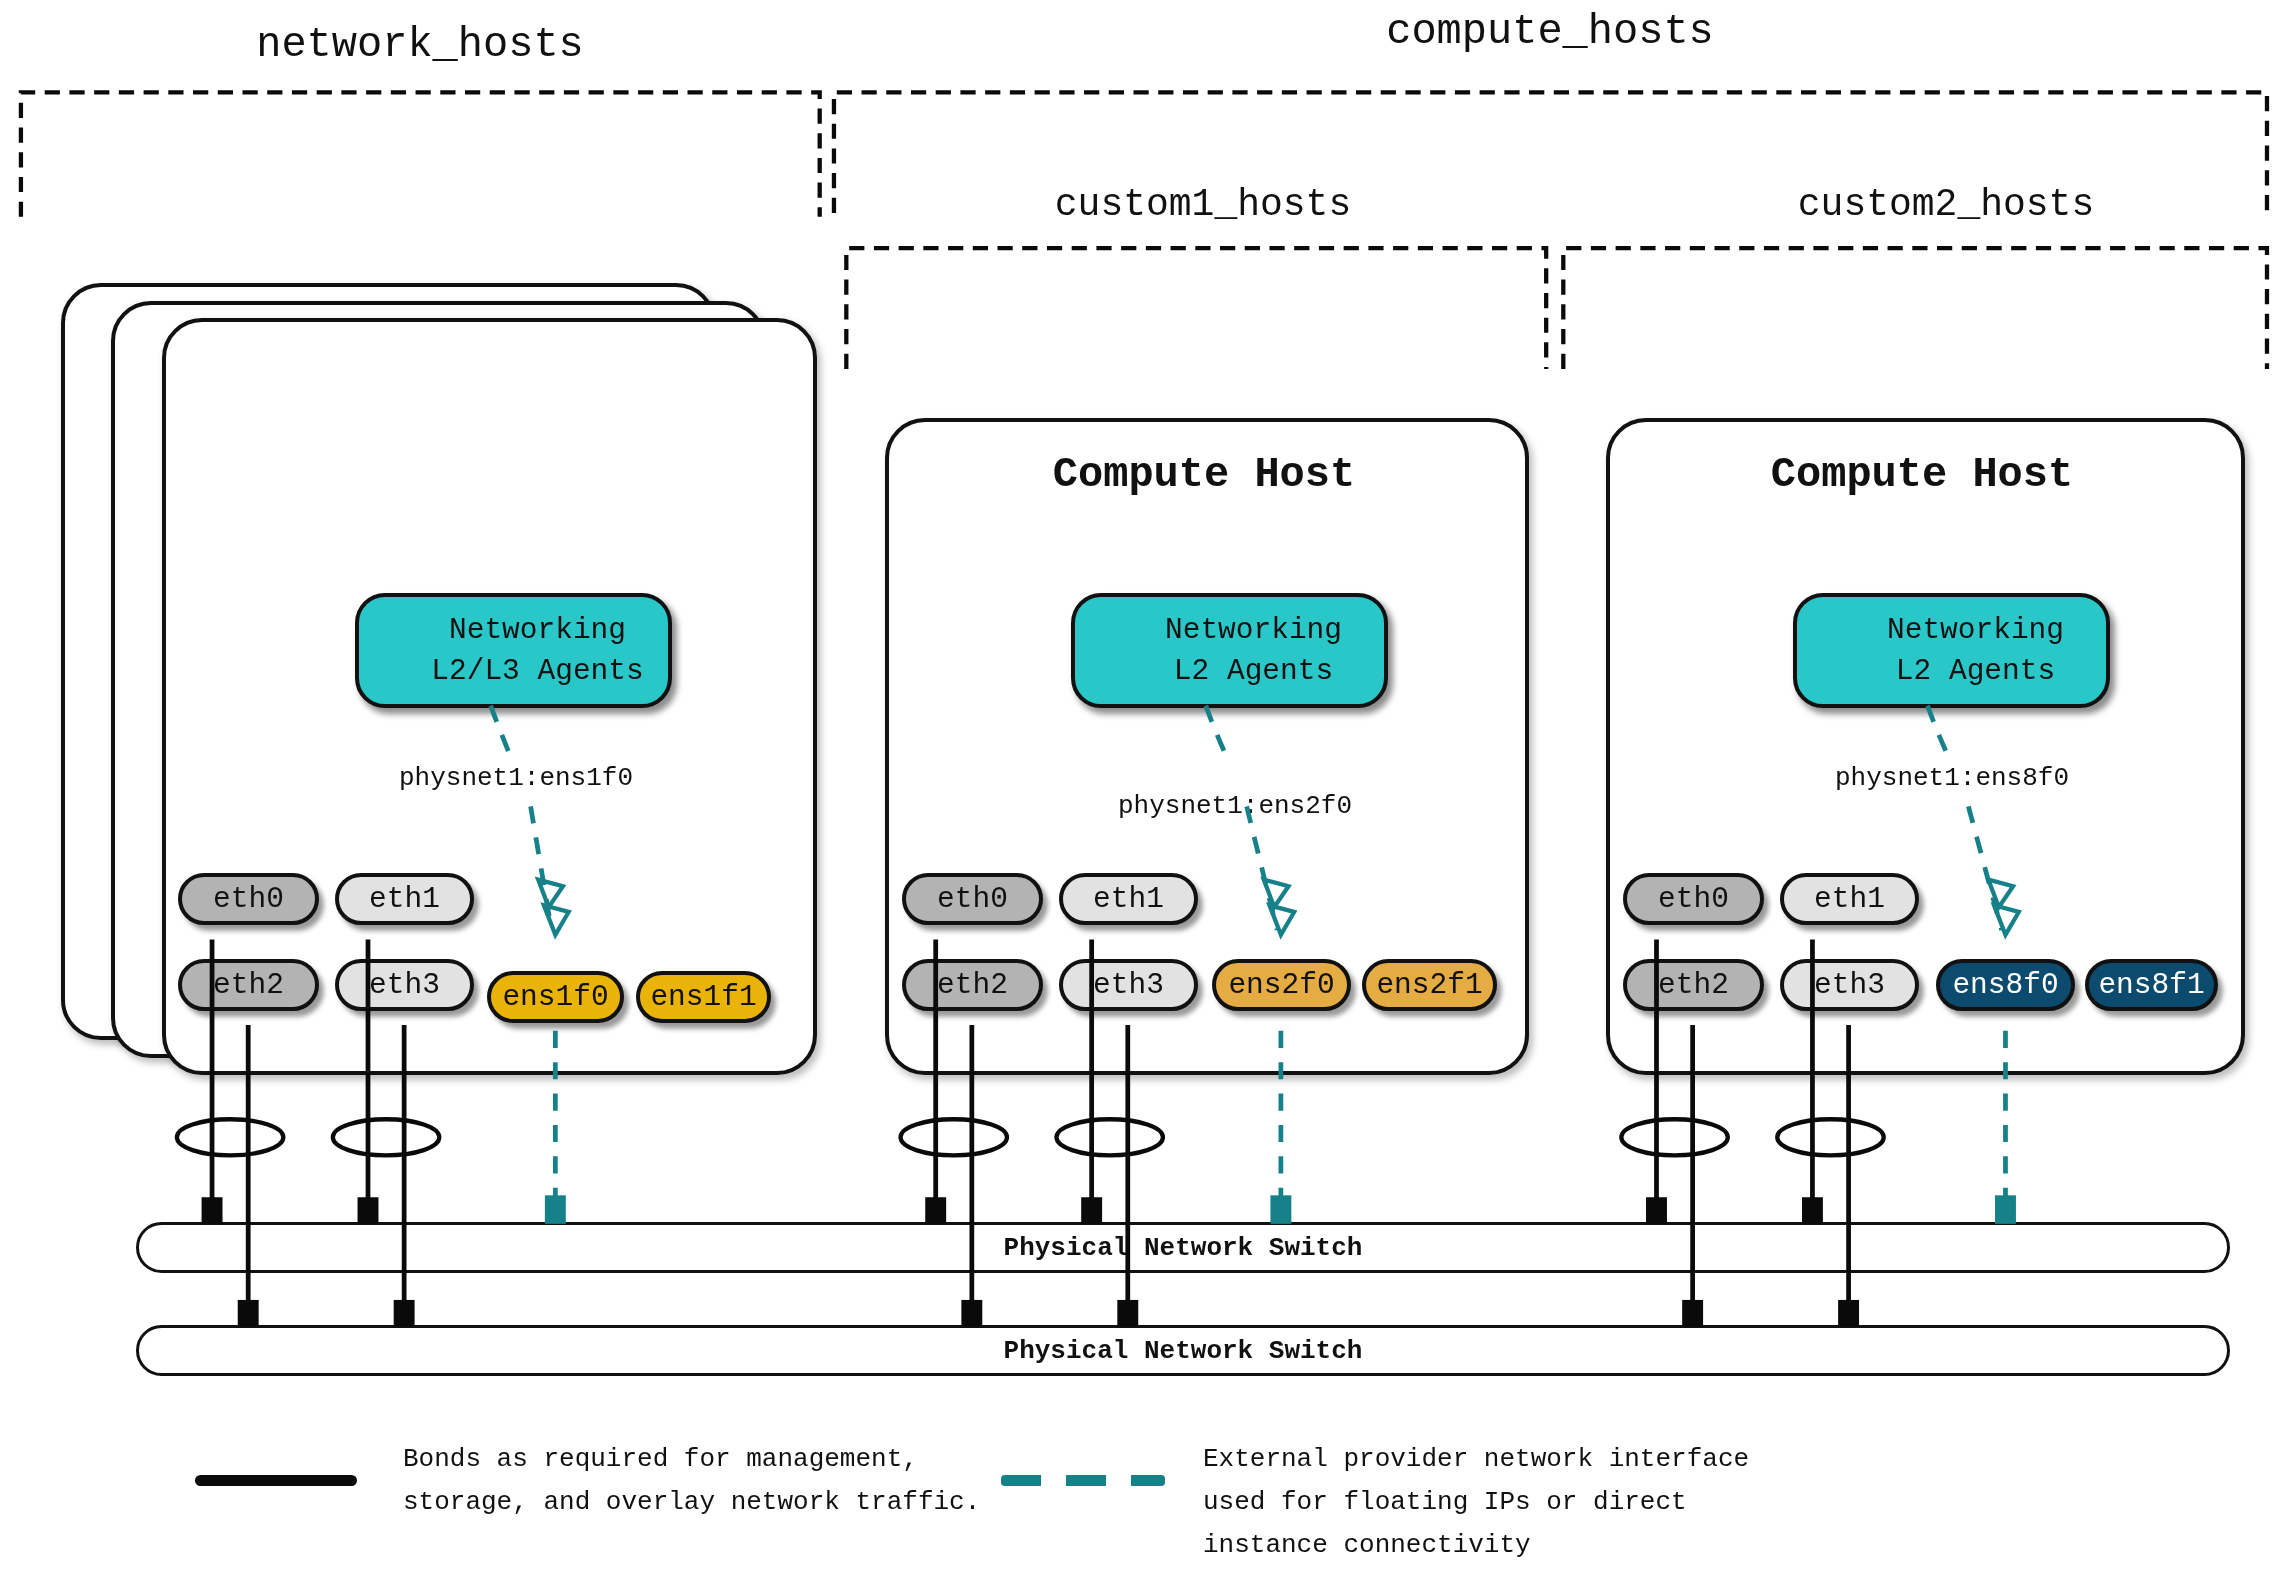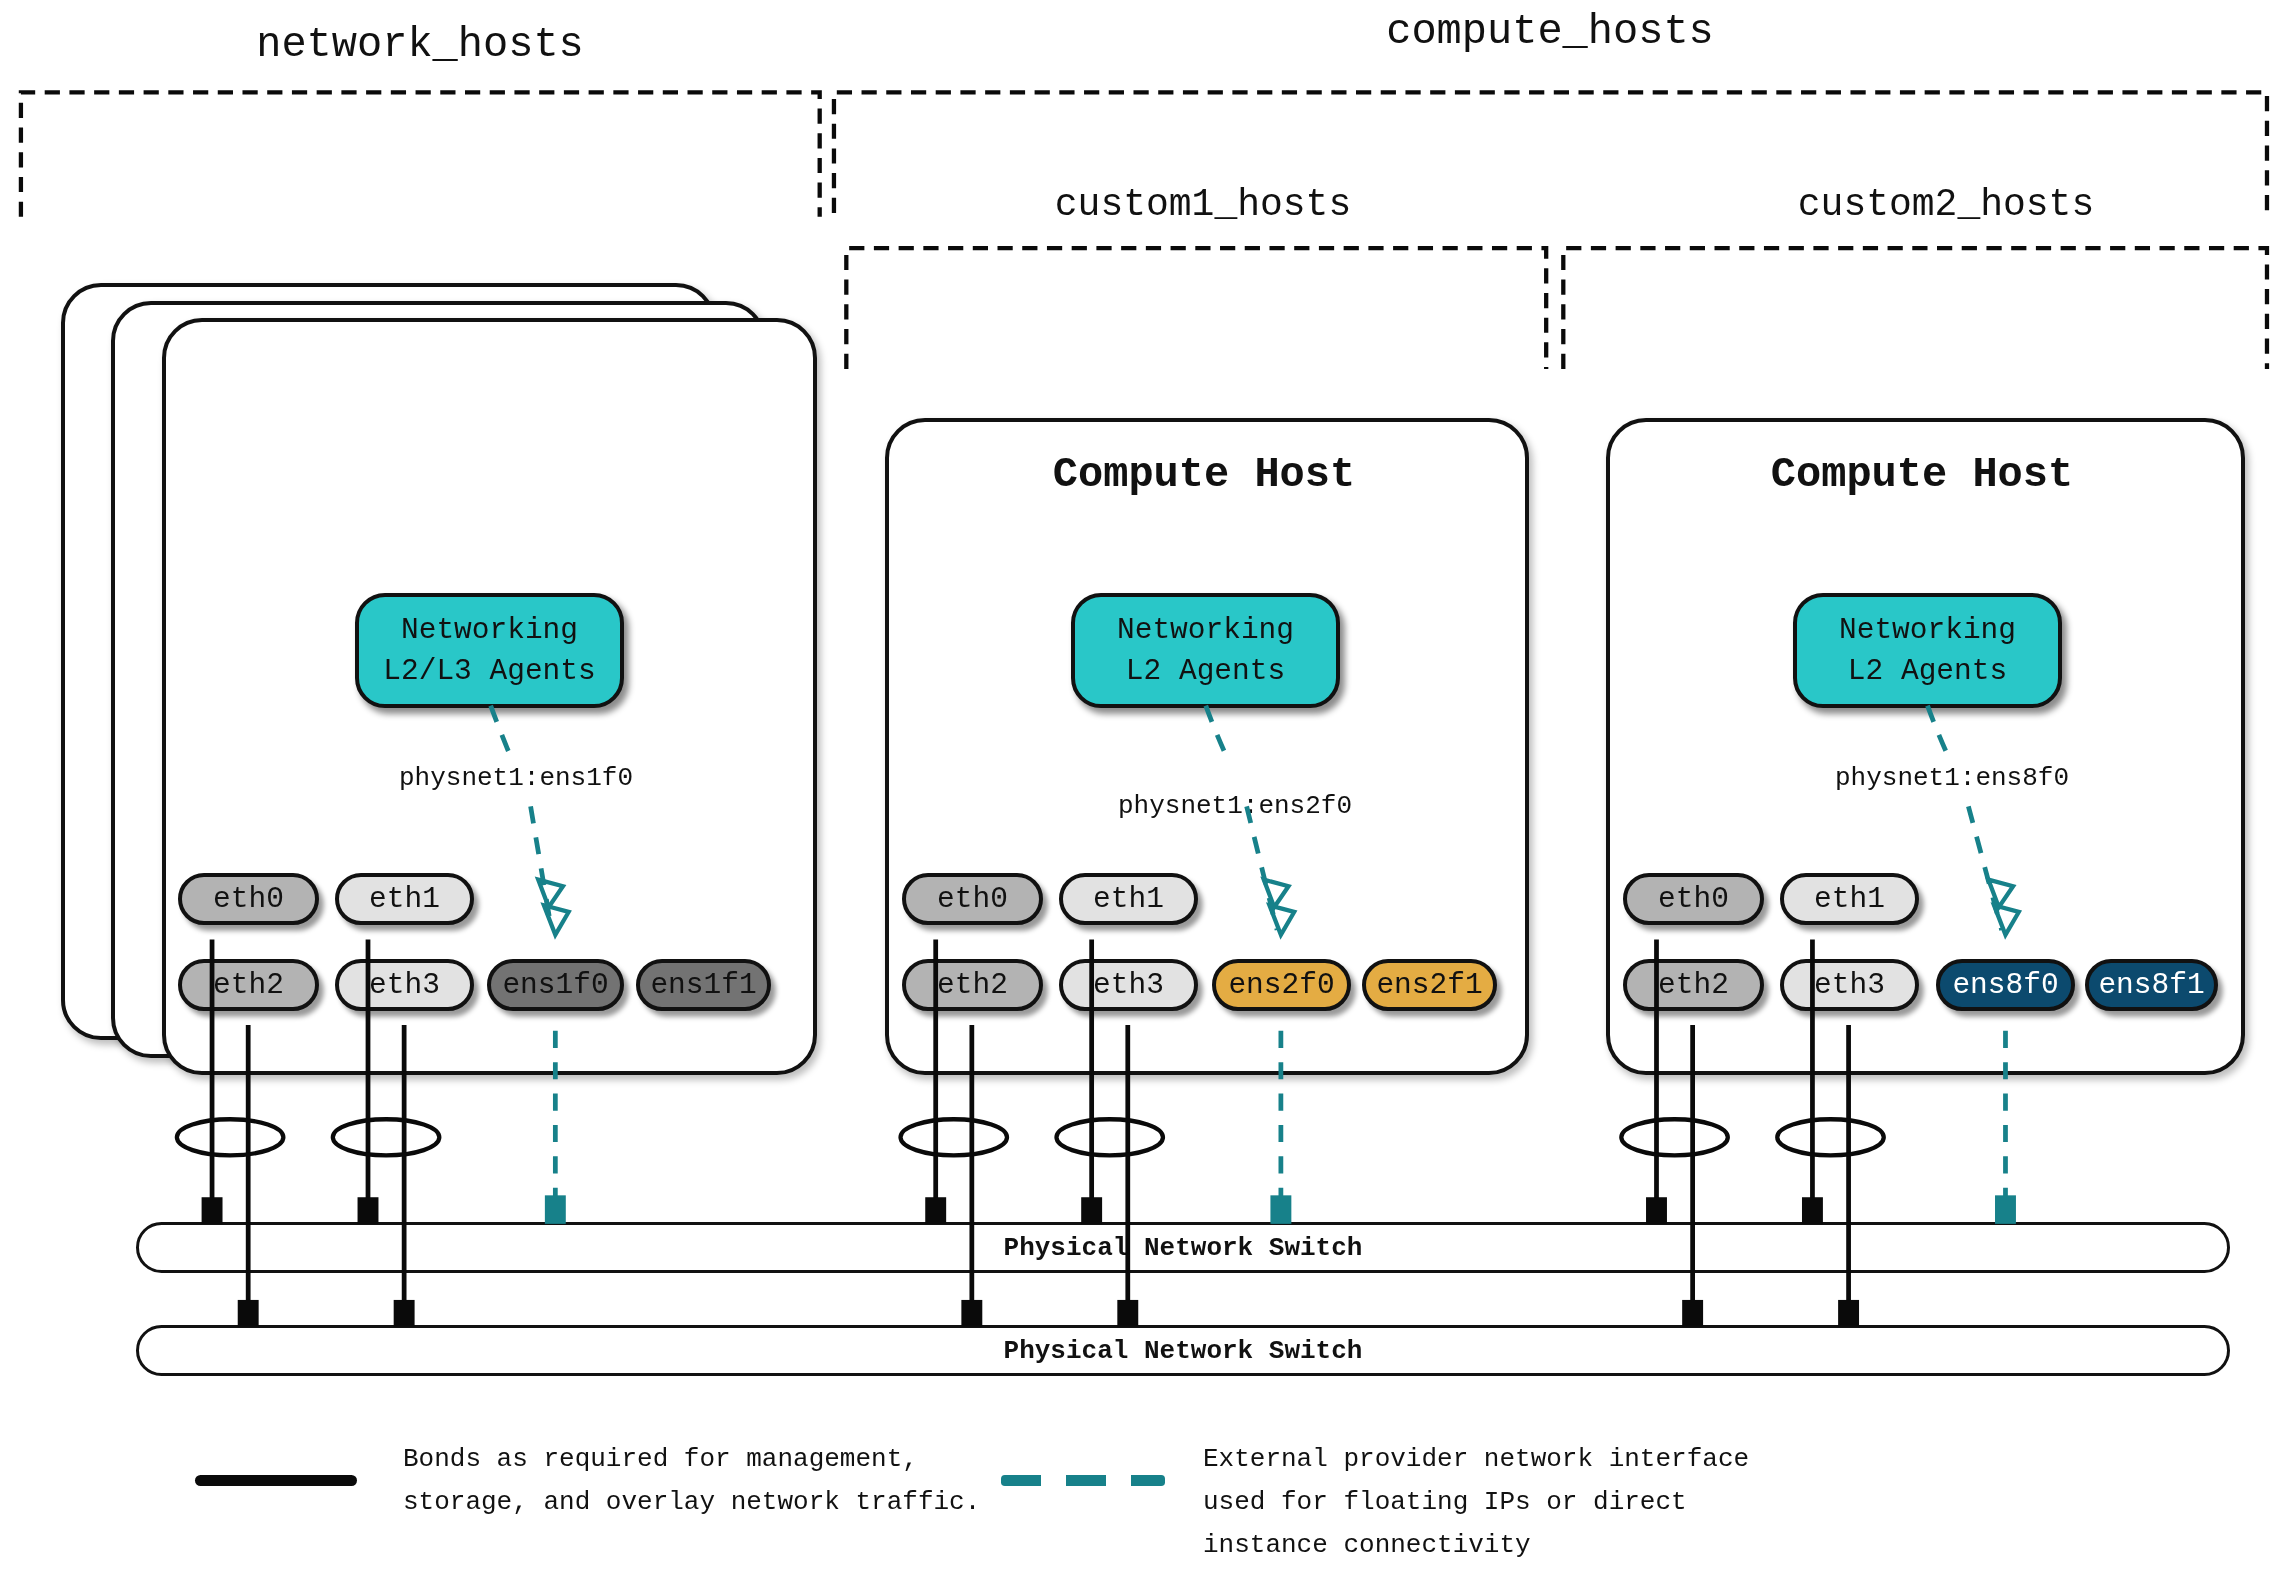--- a/index.html
+++ b/index.html
@@ -17,34 +17,34 @@
     box-shadow:3.8px 4.8px 7.6px rgba(0,0,0,0.25);
   }
   .host-title{
     position:absolute;transform:translateX(-50%);text-align:center;
     font-size:42px;font-weight:bold;line-height:61px;color:#111;white-space:nowrap;
   }
   .agent-box{
     position:absolute;width:261px;height:107px;border:4.8px solid #111;border-radius:30px;
     background:#29C7C8;box-shadow:4.8px 5.7px 6.7px rgba(0,0,0,0.45);
     display:flex;flex-direction:column;align-items:center;justify-content:center;
-    font-size:29.5px;line-height:41px;color:#111;text-align:center;
+    font-size:29.5px;line-height:41px;color:#111;text-align:center;padding-left:48px;
   }
   .physnet-label{
     position:absolute;transform:translateX(-50%);font-size:26px;color:#111;white-space:nowrap;
   }
   .nic{
     position:absolute;height:52px;border:4.8px solid #111;border-radius:38px;
     box-shadow:4.8px 5.7px 5.7px rgba(0,0,0,0.40);
     display:flex;align-items:center;justify-content:center;
     font-size:29.5px;color:#111;box-sizing:border-box;
   }
   .nic.gray-dark{background:#B3B3B3;}
   .nic.gray-light{background:#E2E2E2;}
-  .nic.pink{background:#737373;}
+  .nic.pink{background:#eab308;margin-top:12px;}
   .nic.gold{background:#E4AC43;}
   .nic.purple{background:#0c4a6e;color:#ffffff;}
   .switch{
     position:absolute;left:136px;width:2094px;height:51px;background:#ffffff;
     border:3.8px solid #111;border-radius:27.6px;box-sizing:border-box;
     display:flex;align-items:center;justify-content:center;
     font-size:26px;font-weight:bold;color:#111;
   }
   .legend-text{
     position:absolute;font-size:26px;line-height:43px;color:#111;white-space:nowrap;

